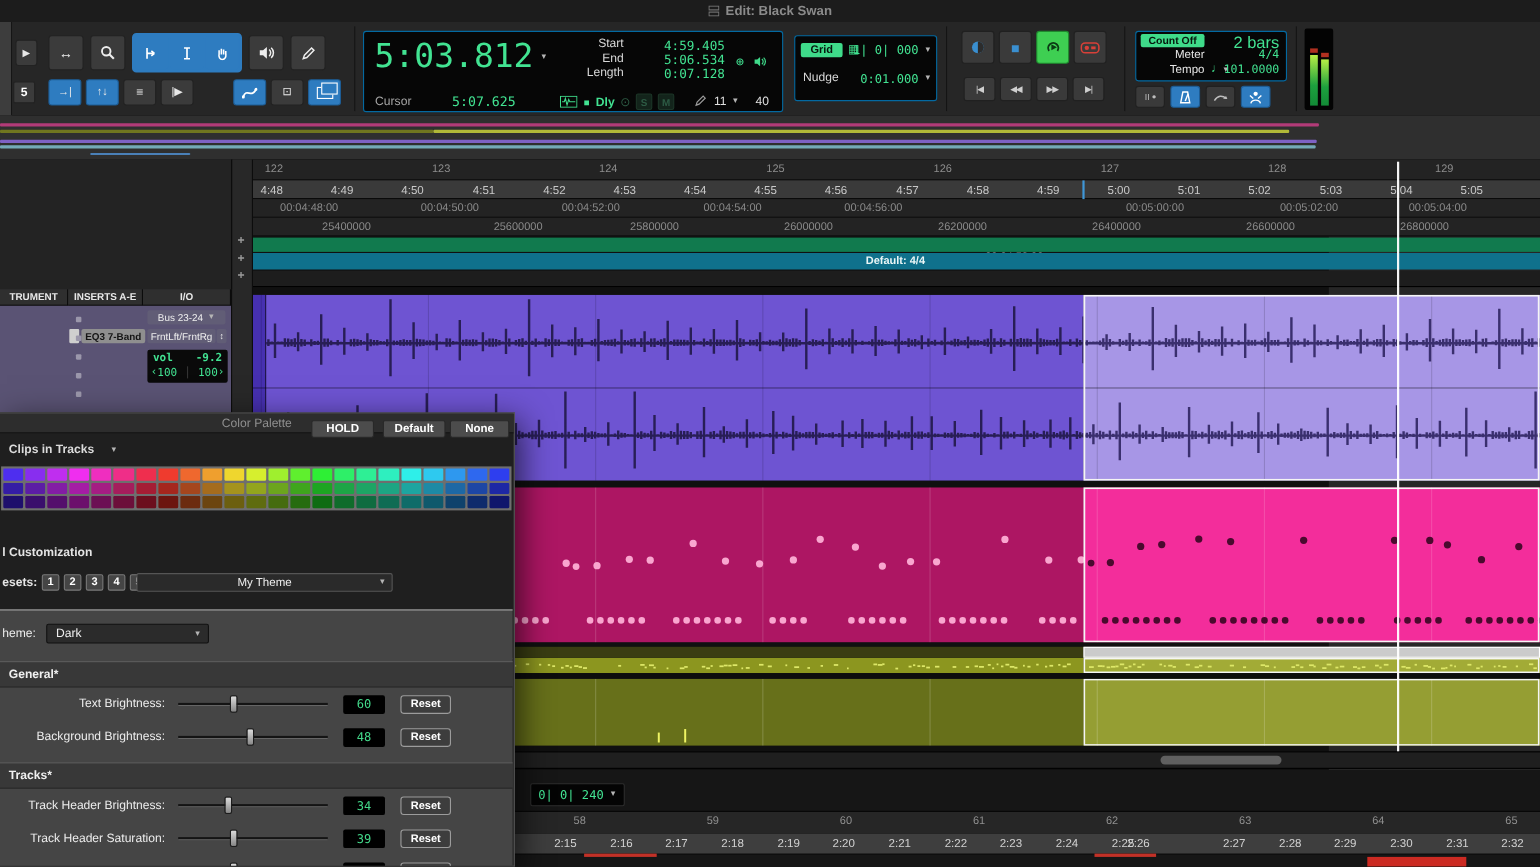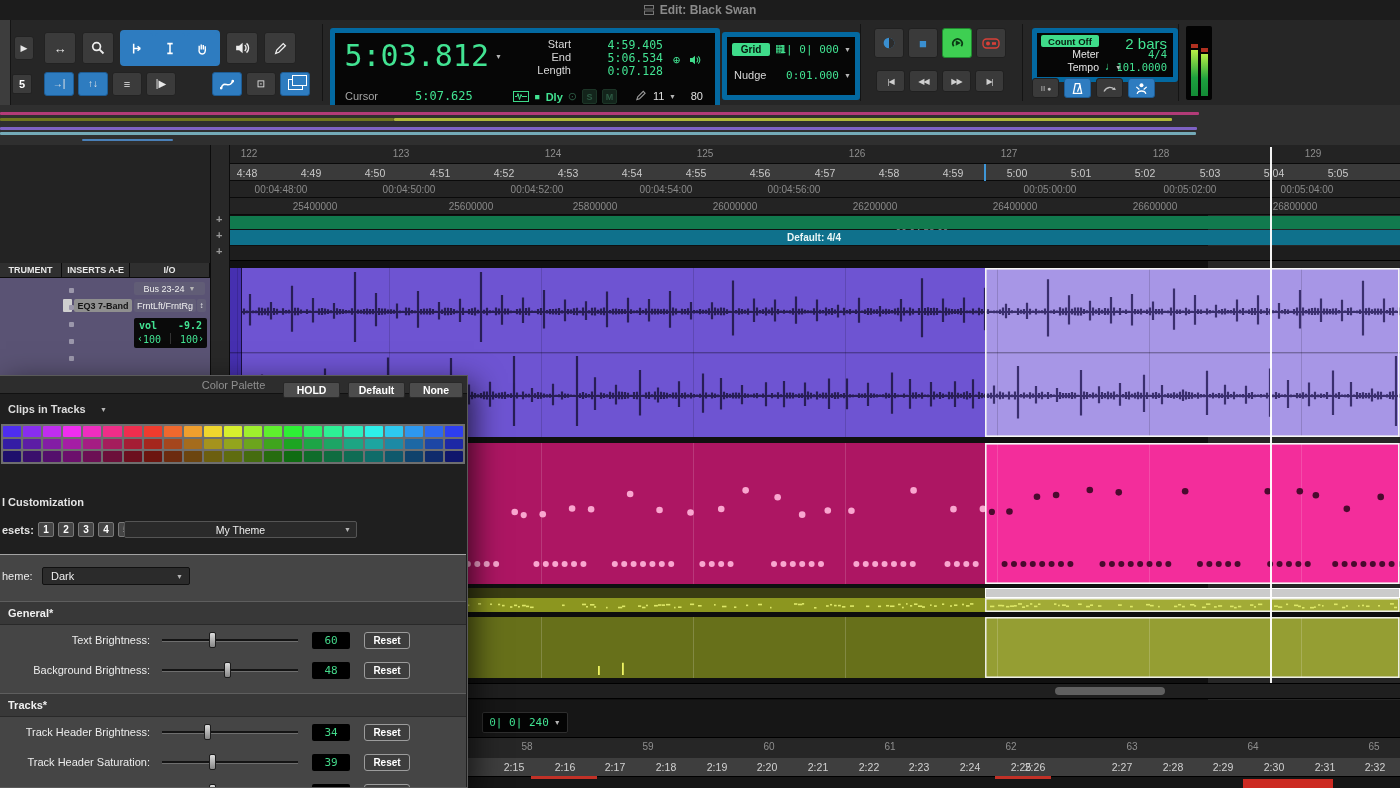--- a/index.html
+++ b/index.html
@@ -13,21 +13,21 @@
   
   #toolbar{position:absolute;left:0;top:20px;width:1400px;height:85px;background:#262626;border-bottom:2px solid #050505;}
   .lstrip{position:absolute;left:0;top:0;width:10px;height:85px;background:#3d3d3d;border-right:1px solid #151515;}
   .tbtn{width:32px;height:32px;background:#3b3b3b;border:1px solid #222;border-radius:3px;
         display:flex;align-items:center;justify-content:center;color:#e8e8e8;box-sizing:border-box;}
   .tbtn.blue{background:#2e7cc0;border-color:#1d5c94;}
   .tbtn.sm{width:30px;height:24px;font-size:10px;}
   .smart{display:flex;gap:2px;background:#2e7cc0;border:2px solid #2e7cc0;border-radius:4px;padding:1px;}
   .smart .tbtn{border:none;background:#2e7cc0;width:30px;height:30px;}
   .glyph{font-size:13px;line-height:1;}
-  .panel{position:absolute;background:#060606;border-radius:3px;border:5px solid #0369a1;}
+  .panel{position:absolute;background:#060606;border-radius:3px;border:1px solid #0369a1;}
   .grn{color:#42e392;font-family:"DejaVu Sans Mono",monospace;}
   .lbl{color:#d8d8d8;font-size:11px;}
   .dd{color:#b5b5b5;font-size:7px;}
   .chipg{background:#3fdb8a;color:#07170e;font-weight:bold;font-size:10px;border-radius:2px;
          display:flex;align-items:center;justify-content:center;}
   .dimchip{width:13px;height:13px;background:#13241b;color:#2d5b44;font-size:9px;font-weight:bold;
            display:flex;align-items:center;justify-content:center;border-radius:2px;border:1px solid #1c3527;}
   .vline{position:absolute;top:4px;bottom:4px;width:1px;background:#141414;}
   .trbtn{width:30px;height:30px;background:#3a3a3a;border:1px solid #202020;border-radius:3px;
          display:flex;align-items:center;justify-content:center;box-sizing:border-box;}
@@ -204,21 +204,21 @@
         <span class="grn" style="font-size:11px;font-weight:bold;font-family:'Liberation Sans',sans-serif">Dly</span>
         <span style="color:#2d5b44;font-size:11px">⊙</span>
         <span class="dimchip">S</span>
         <span class="dimchip">M</span>
       </div>
       <svg class="abs" style="left:300px;top:57px" width="11" height="11" viewBox="0 0 12 12">
         <path d="M2 10.5l1-3 6-6L11 3.5l-6 6z" fill="none" stroke="#9a9a9a" stroke-width="1.2"></path>
       </svg>
       <span class="abs" style="left:318px;top:57px;color:#e0e0e0;font-size:11px">11</span>
       <span class="abs dd" style="left:334px;top:60px">▼</span>
-      <span class="abs" style="right:12px;top:57px;color:#e0e0e0;font-size:11px">80</span>
+      <span class="abs" style="right:12px;top:57px;color:#e0e0e0;font-size:11px">40</span>
     </div>
 
     <div class="panel" style="left:722px;top:12px;width:128px;height:58px">
       <div class="abs chipg" style="left:5px;top:6px;width:38px;height:13px">
         <span>Grid</span>
       </div>
       <span class="abs" style="left:48px;top:5px;color:#3fdb8a;font-size:11px">▦</span>
       <span class="abs grn" style="right:16px;top:6px;font-size:11px">1| 0| 000</span>
       <span class="abs dd" style="right:4px;top:9px">▼</span>
       <span class="abs lbl" style="left:7px;top:32px">Nudge</span>

